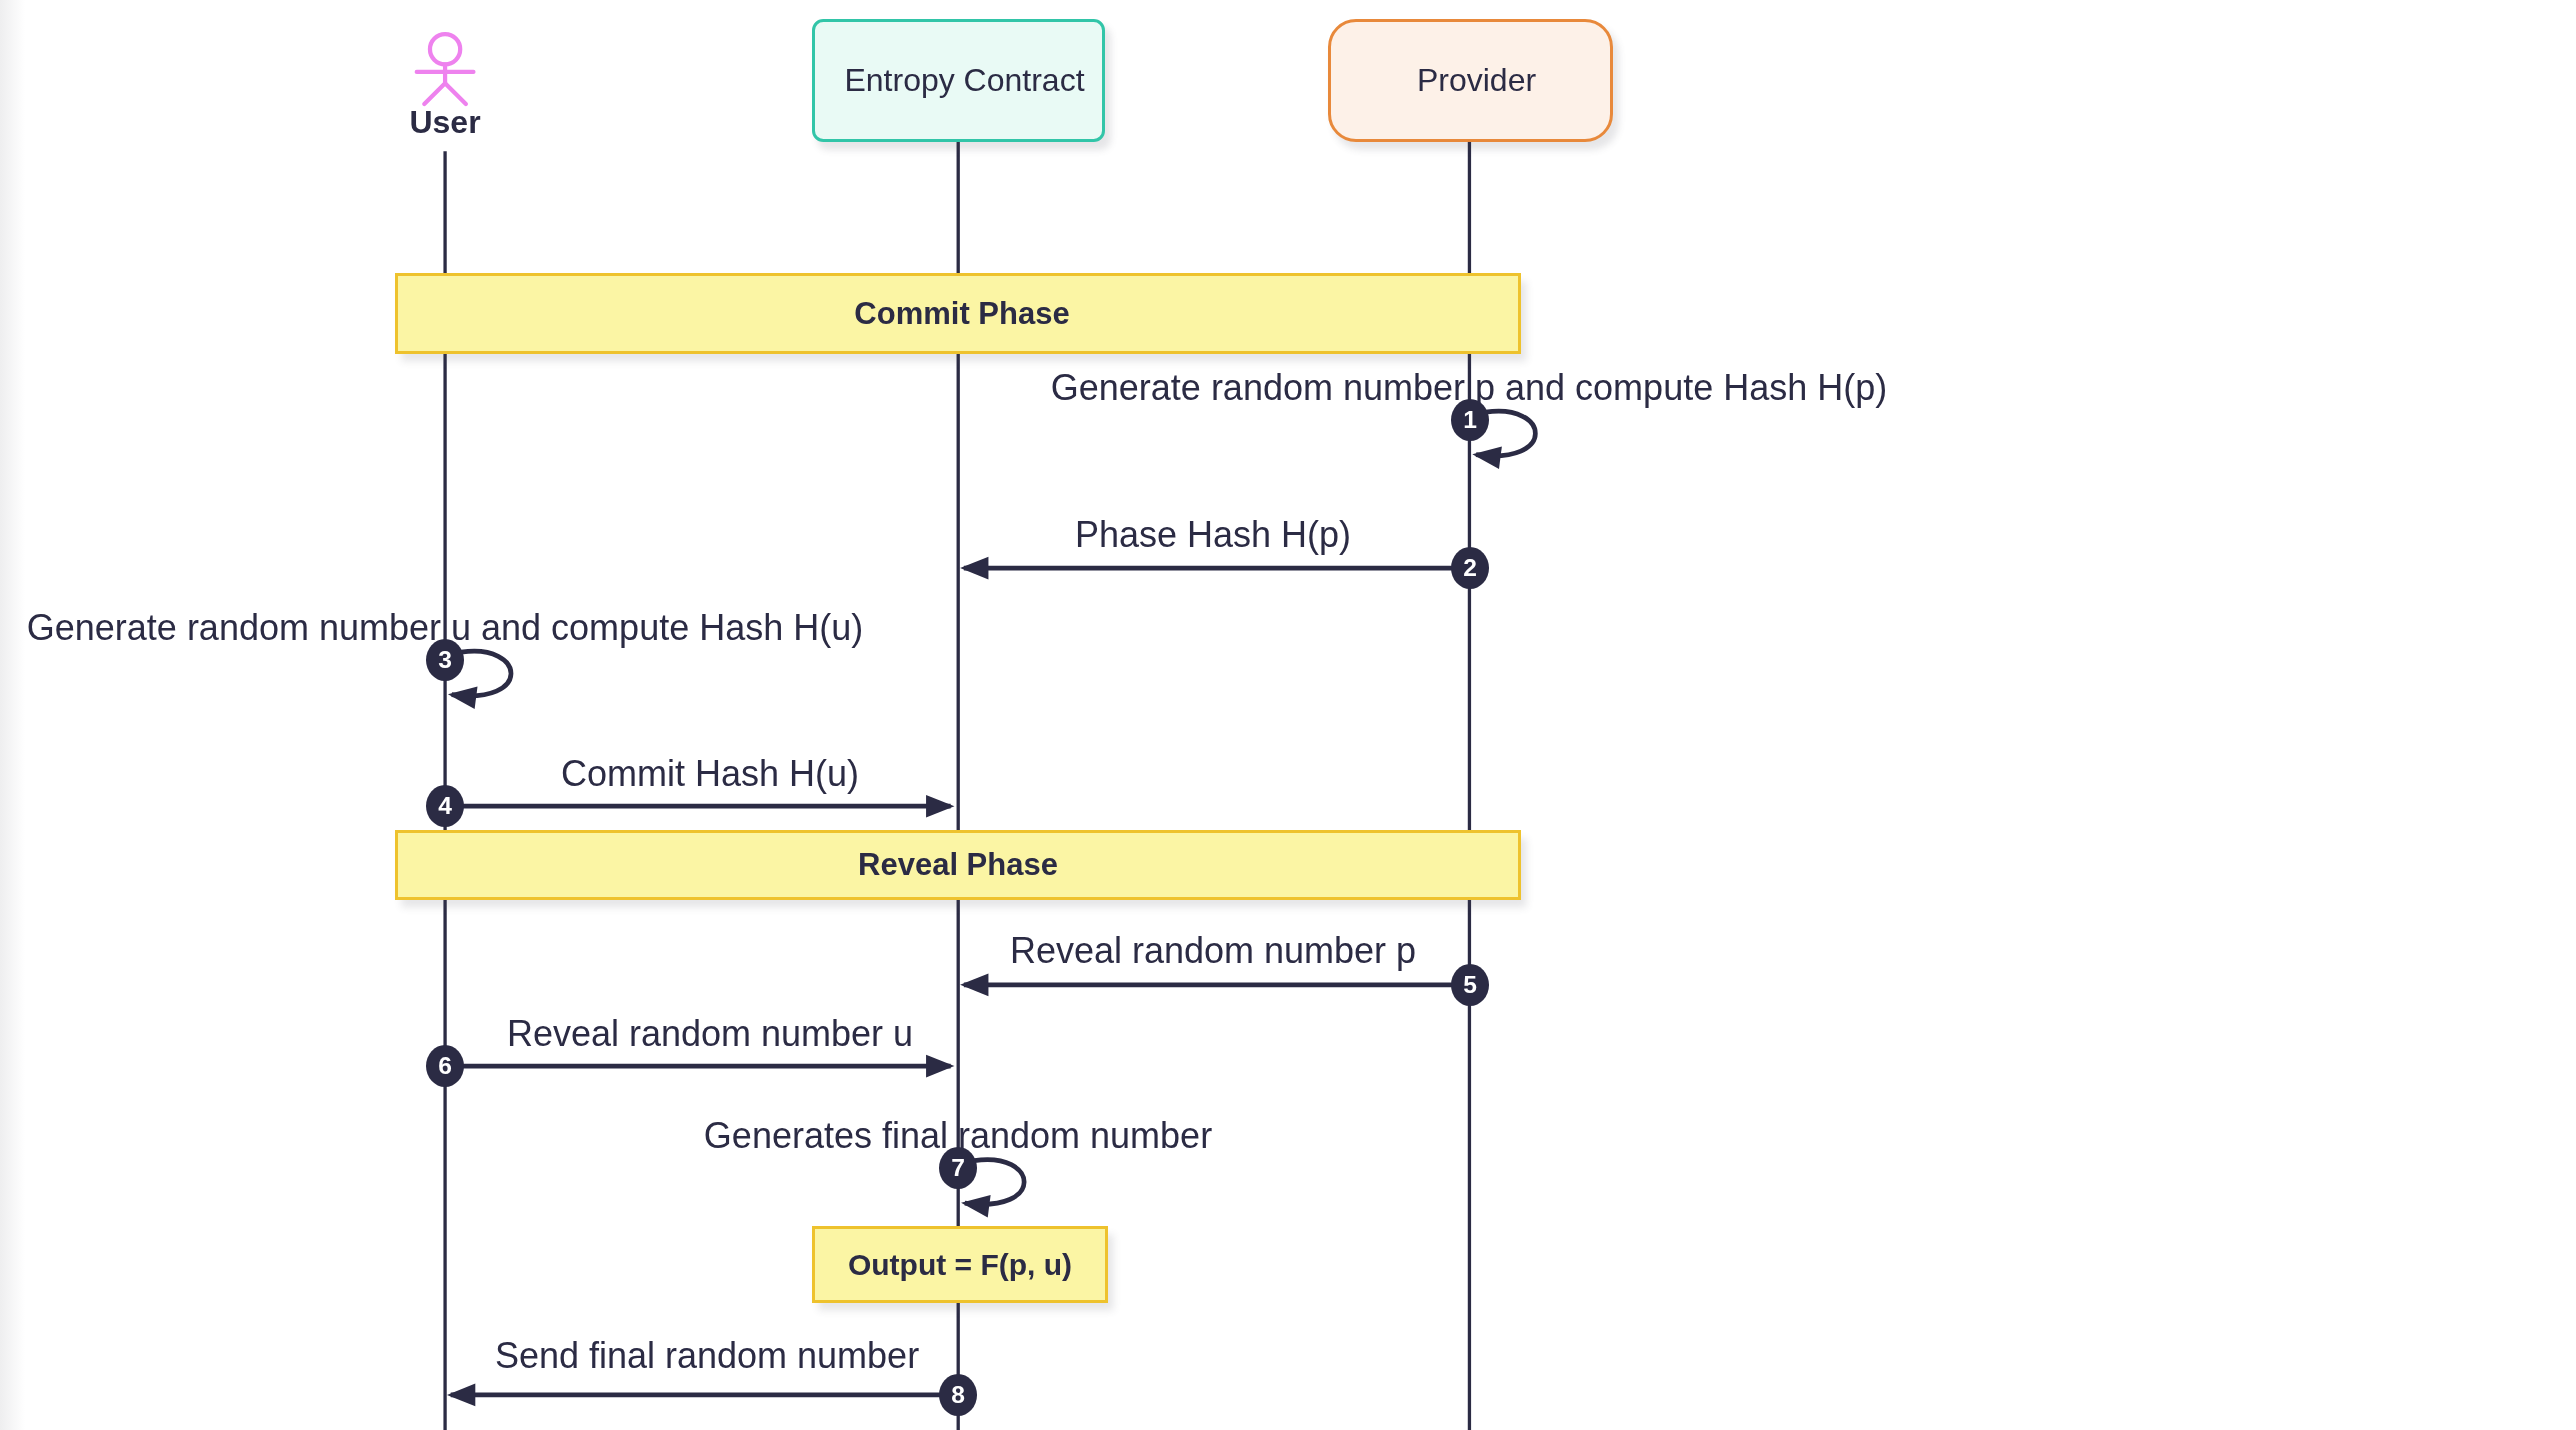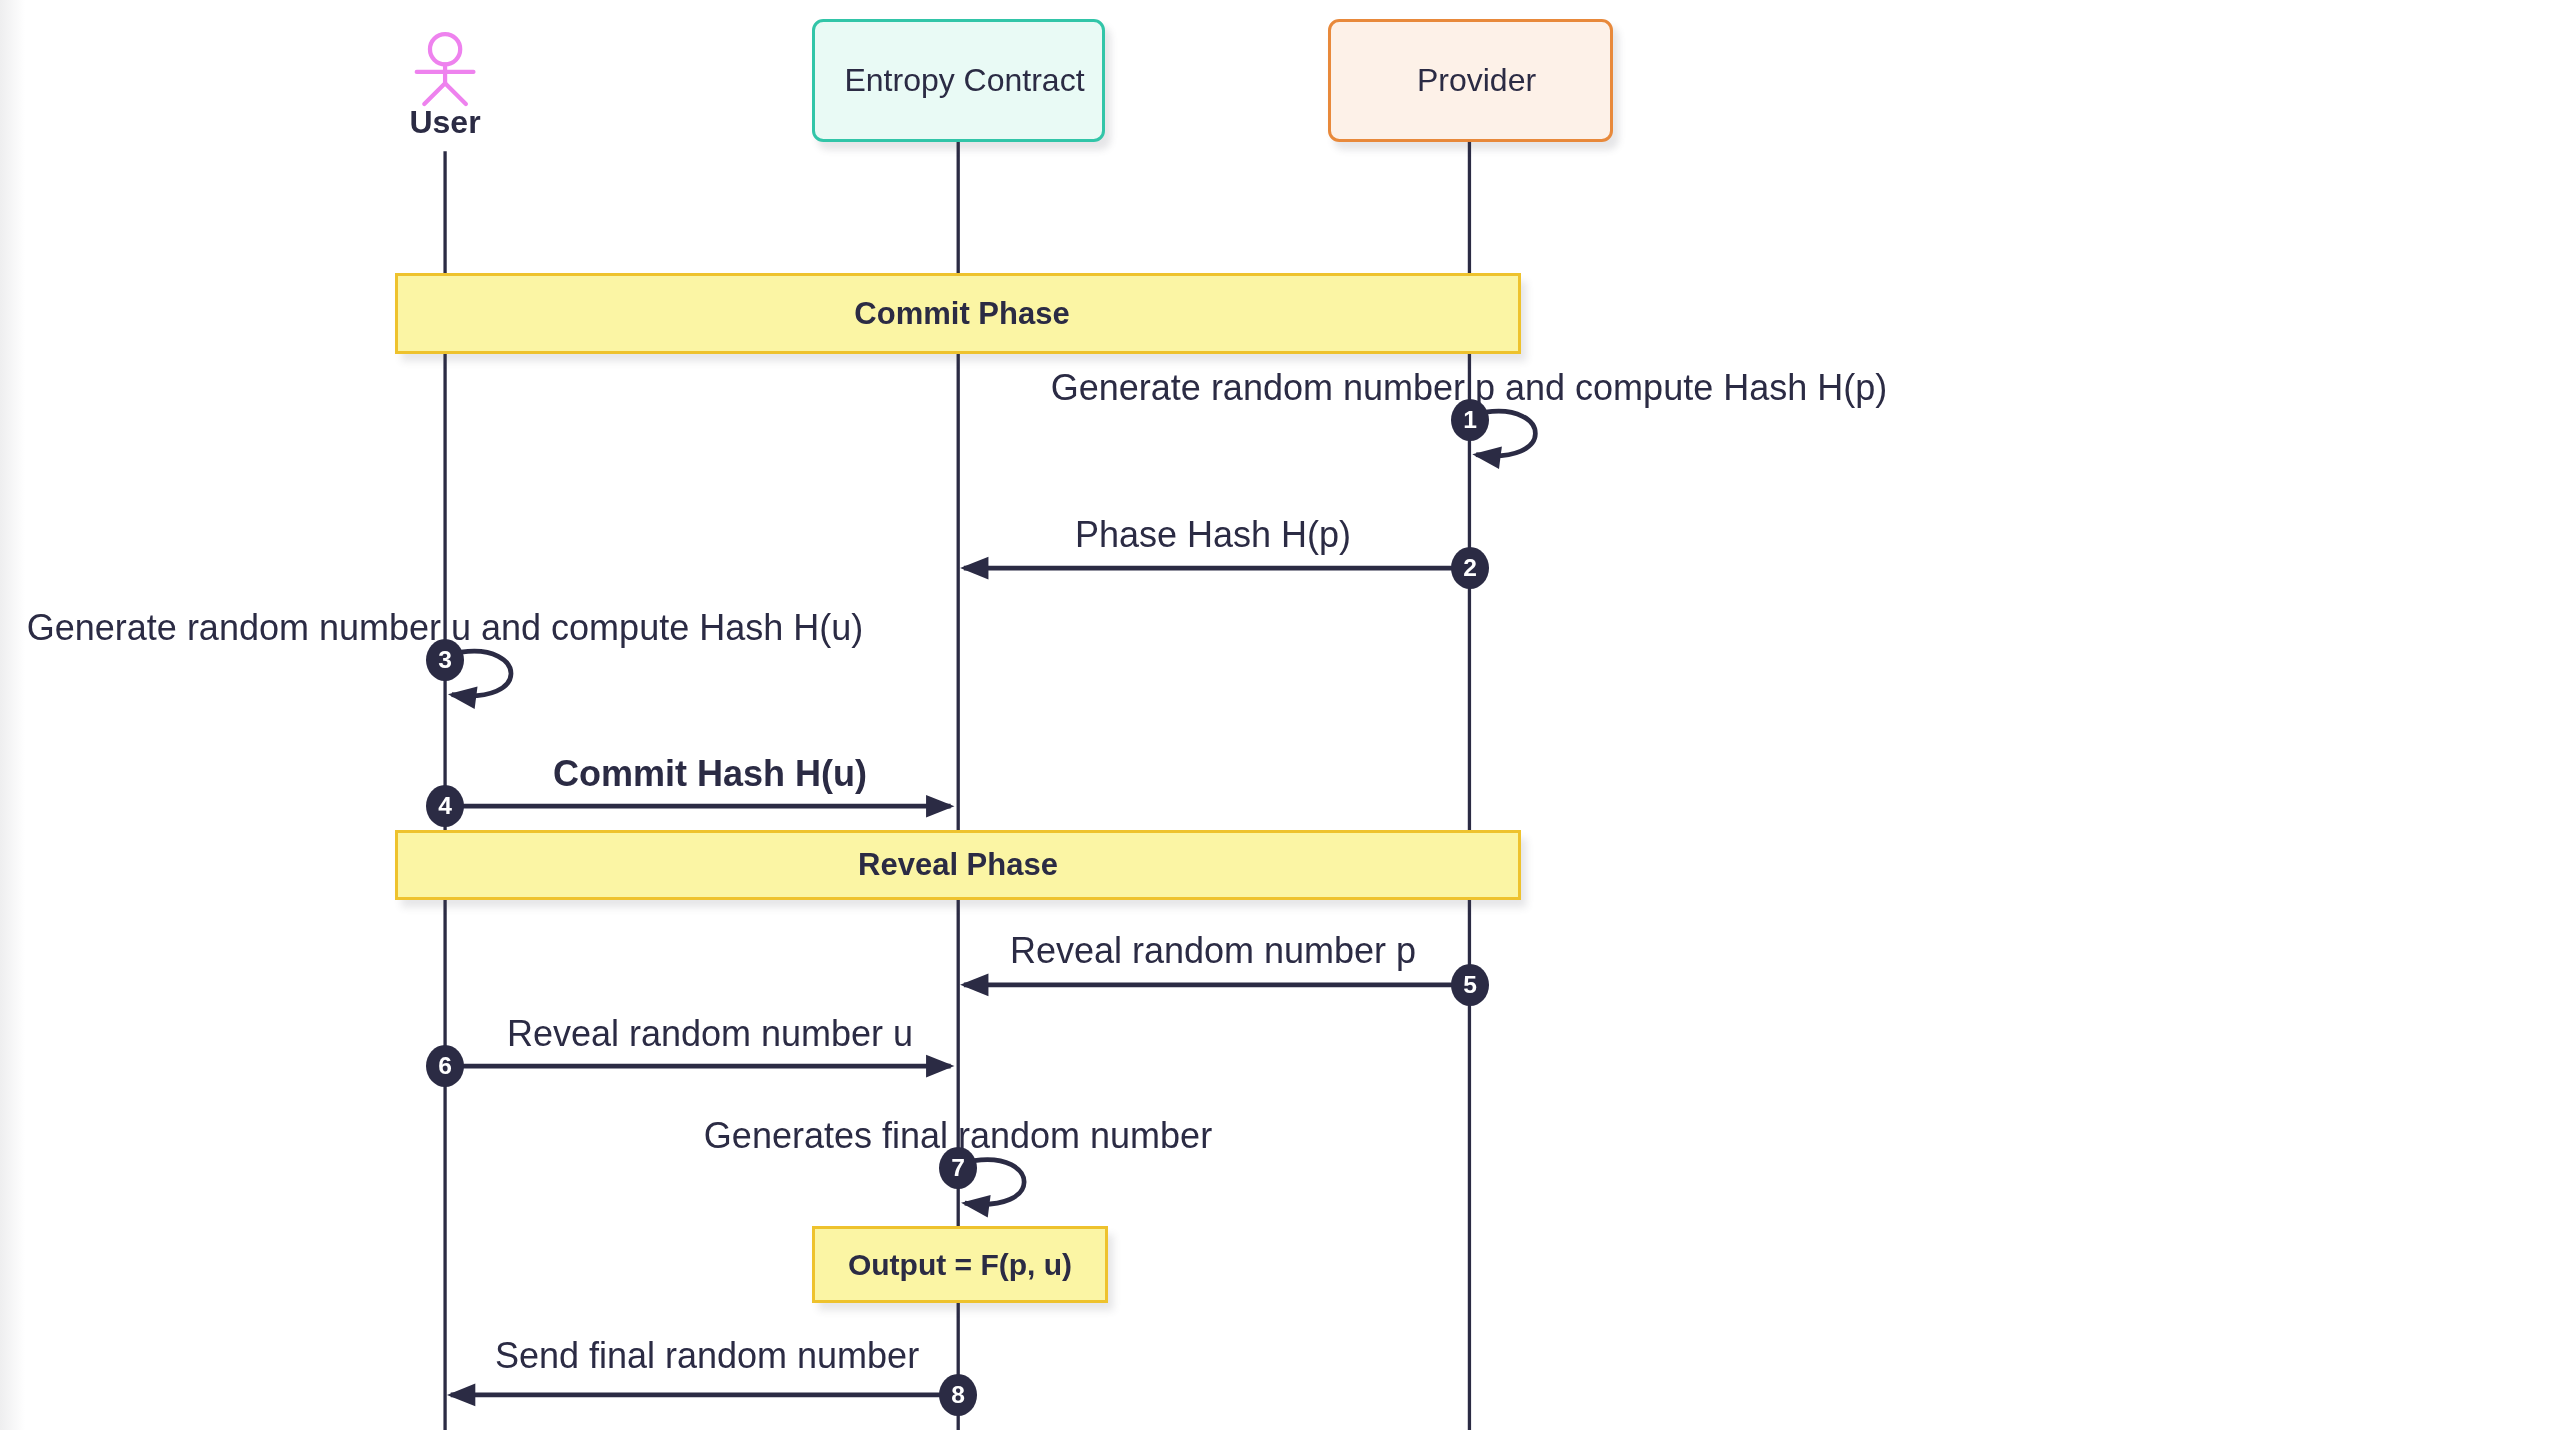--- a/index.html
+++ b/index.html
@@ -77,32 +77,32 @@
     <path class="loop" d="M488,690 C556,680 564,746 478,735" marker-end="url(#ah)"></path>
     <path class="loop" d="M1031,1228 C1099,1218 1107,1284 1021,1273" marker-end="url(#ah)"></path>
   </svg>
 
   <div class="user-label" style="left:445px;top:104px;">User</div>
 
   <div class="actor-box ec" style="left:812px;top:19px;width:293px;height:123px;">
     <span>Entropy Contract</span>
   </div>
 
-  <div class="actor-box pv" style="left:1328px;top:19px;width:285px;height:123px;">
+  <div class="actor-box pv" style="left:1328px;top:19px;width:285px;height:123px;border-radius:28px;">
     <span>Provider</span>
   </div>
 
 
   <div class="phase" style="left:395px;top:273px;width:1126px;height:81px;padding-left:8px;">Commit Phase</div>
   <div class="phase" style="left:395px;top:830px;width:1126px;height:70px;">Reveal Phase</div>
 
   <div class="msg" style="left:1469px;top:367px;">Generate random number p and compute Hash H(p)</div>
   <div class="msg" style="left:1213px;top:514px;">Phase Hash H(p)</div>
   <div class="msg" style="left:445px;top:607px;">Generate random number u and compute Hash H(u)</div>
-  <div class="msg" style="left:710px;top:753px;font-weight:bold;">Commit Hash H(u)</div>
+  <div class="msg" style="left:710px;top:753px;">Commit Hash H(u)</div>
   <div class="msg" style="left:1213px;top:930px;">Reveal random number p</div>
   <div class="msg" style="left:710px;top:1013px;">Reveal random number u</div>
   <div class="msg" style="left:958px;top:1115px;">Generates final random number</div>
   <div class="msg" style="left:707px;top:1335px;">Send final random number</div>
 
   <div class="badge" style="left:1451px;top:399px;">1</div>
   <div class="badge" style="left:1451px;top:547px;">2</div>
   <div class="badge" style="left:426px;top:639px;">3</div>
   <div class="badge" style="left:426px;top:785px;">4</div>
   <div class="badge" style="left:1451px;top:964px;">5</div>

